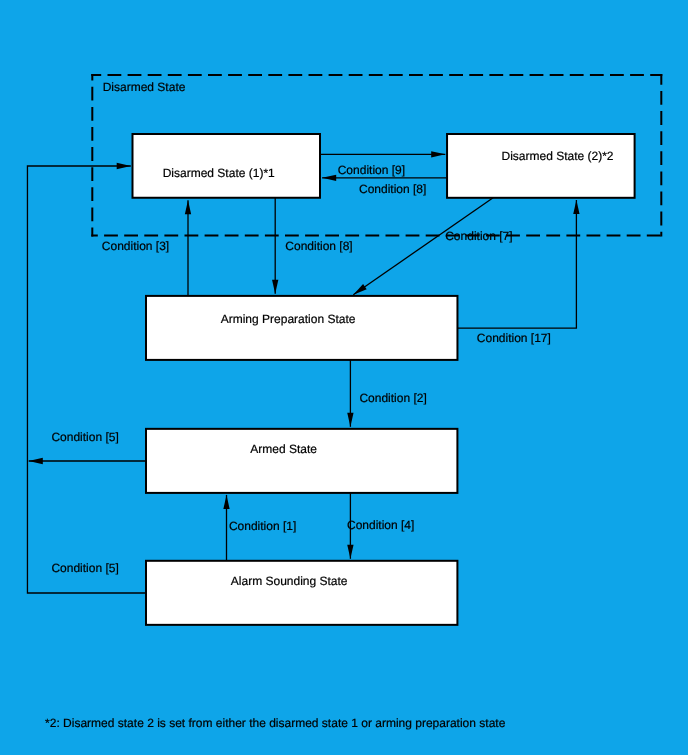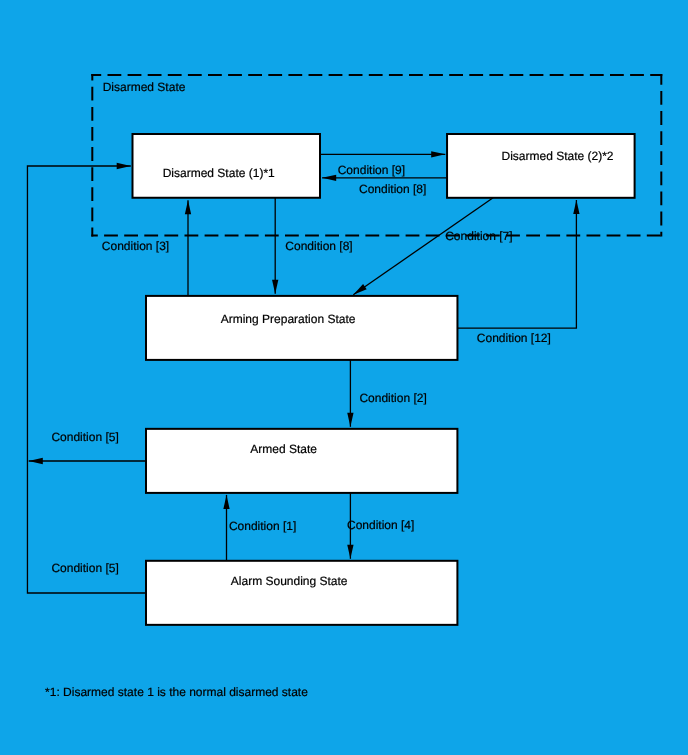--- a/index.html
+++ b/index.html
@@ -71,16 +71,16 @@
   <div class="lbl" style="left:285.3px;top:239.7px;">Condition [8]</div>
   <div class="lbl" style="left:359.4px;top:383.7px;margin-top:8px;">Condition [2]</div>
   <div class="lbl" style="left:101.8px;top:239.7px;">Condition [3]</div>
   <div class="lbl" style="left:347px;top:518.7px;">Condition [4]</div>
   <div class="lbl" style="left:51.4px;top:430.9px;">Condition [5]</div>
   <div class="lbl" style="left:51.4px;top:561.9px;">Condition [5]</div>
   <div class="lbl" style="left:228.9px;top:519.5px;">Condition [1]</div>
   <div class="lbl" style="left:445.2px;top:230px;">Condition [7]</div>
   <div class="lbl" style="left:359px;top:183.2px;">Condition [8]</div>
   <div class="lbl" style="left:337.7px;top:131.8px;margin-top:32px;">Condition [9]</div>
-  <div class="lbl" style="left:476.8px;top:331.5px;">Condition [12]</div>
+  <div class="lbl" style="left:476.8px;top:331.5px;">Condition [17]</div>
 
-  <div class="lbl" style="left:45.1px;top:686.3px;">*1: Disarmed state 1 is the normal disarmed state</div>
+  <div class="lbl" style="left:45.1px;top:716.8px;">*2: Disarmed state 2 is set from either the disarmed state 1 or arming preparation state</div>
 </div>
 
 </body></html>

